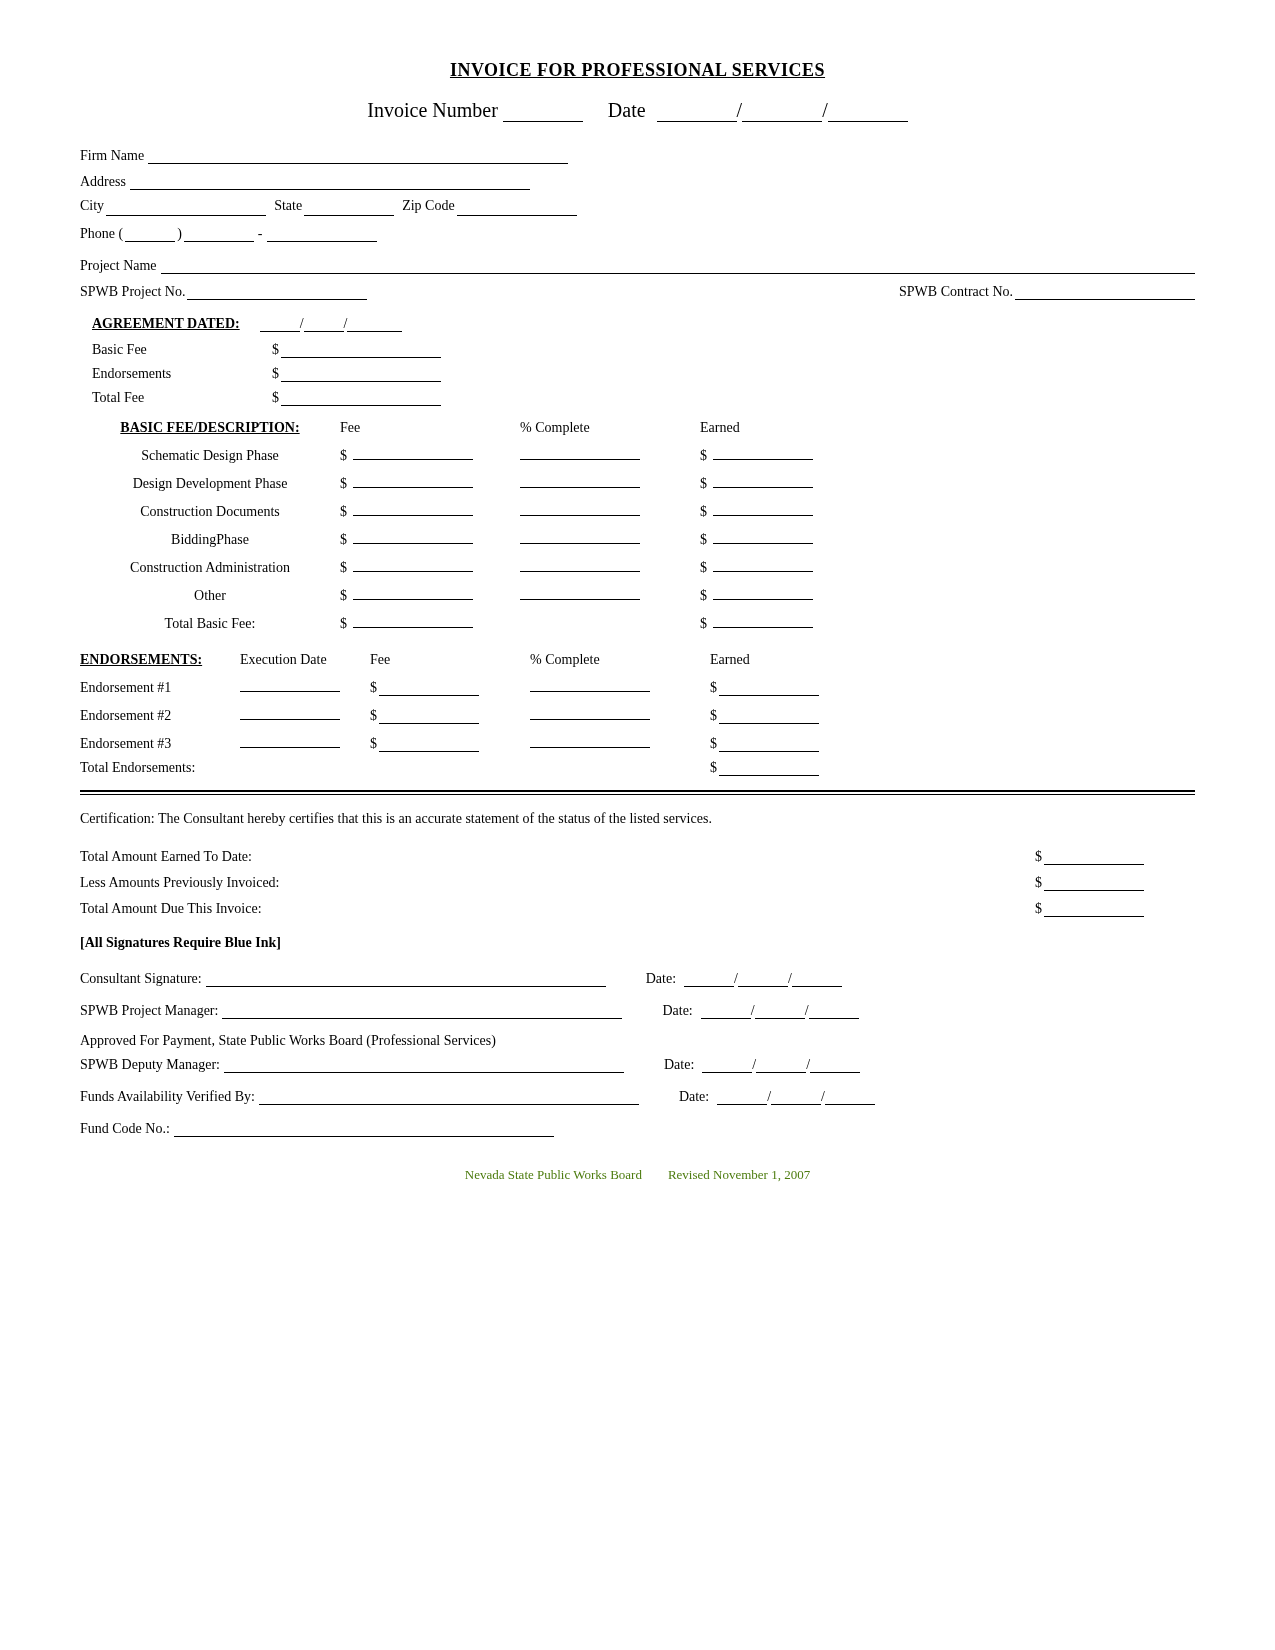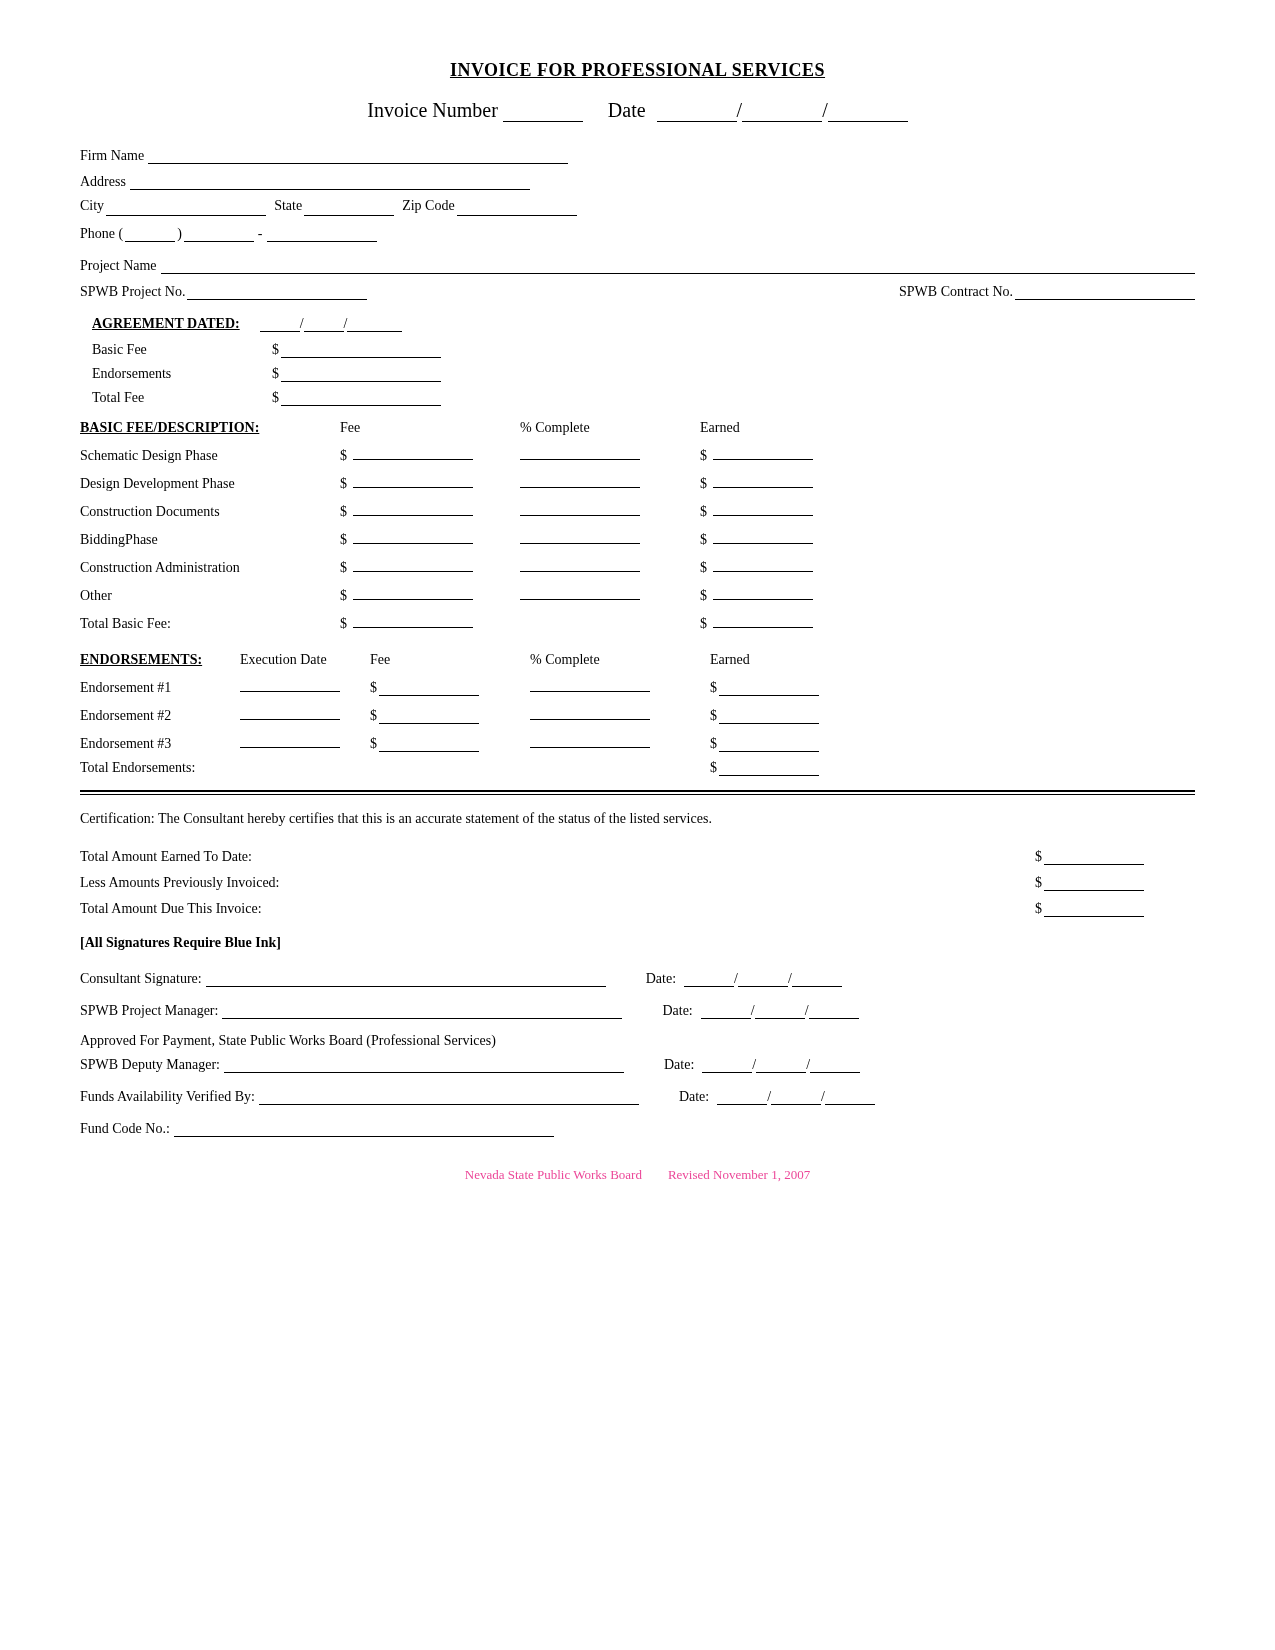--- a/index.html
+++ b/index.html
@@ -144,20 +144,21 @@
 
     .table-header-row {
       display: flex;
       align-items: flex-end;
       margin-bottom: 6px;
       font-size: 14px;
     }
 
     .col-description {
       flex: 0 0 260px;
+      text-align: center;
     }
 
     .col-fee {
       flex: 0 0 180px;
       text-align: left;
     }
 
     .col-complete {
       flex: 0 0 180px;
       text-align: left;
@@ -292,21 +293,21 @@
       text-decoration: underline;
       font-size: 14px;
       margin-bottom: 8px;
       display: block;
     }
 
     .footer {
       text-align: center;
       font-size: 13px;
       margin-top: 30px;
-      color: #ec4899;
+      color: #4d7c0f;
     }
 
     .spwb-row {
       display: flex;
       align-items: flex-end;
       margin-bottom: 8px;
       font-size: 14px;
     }
   </style>
 </head>

